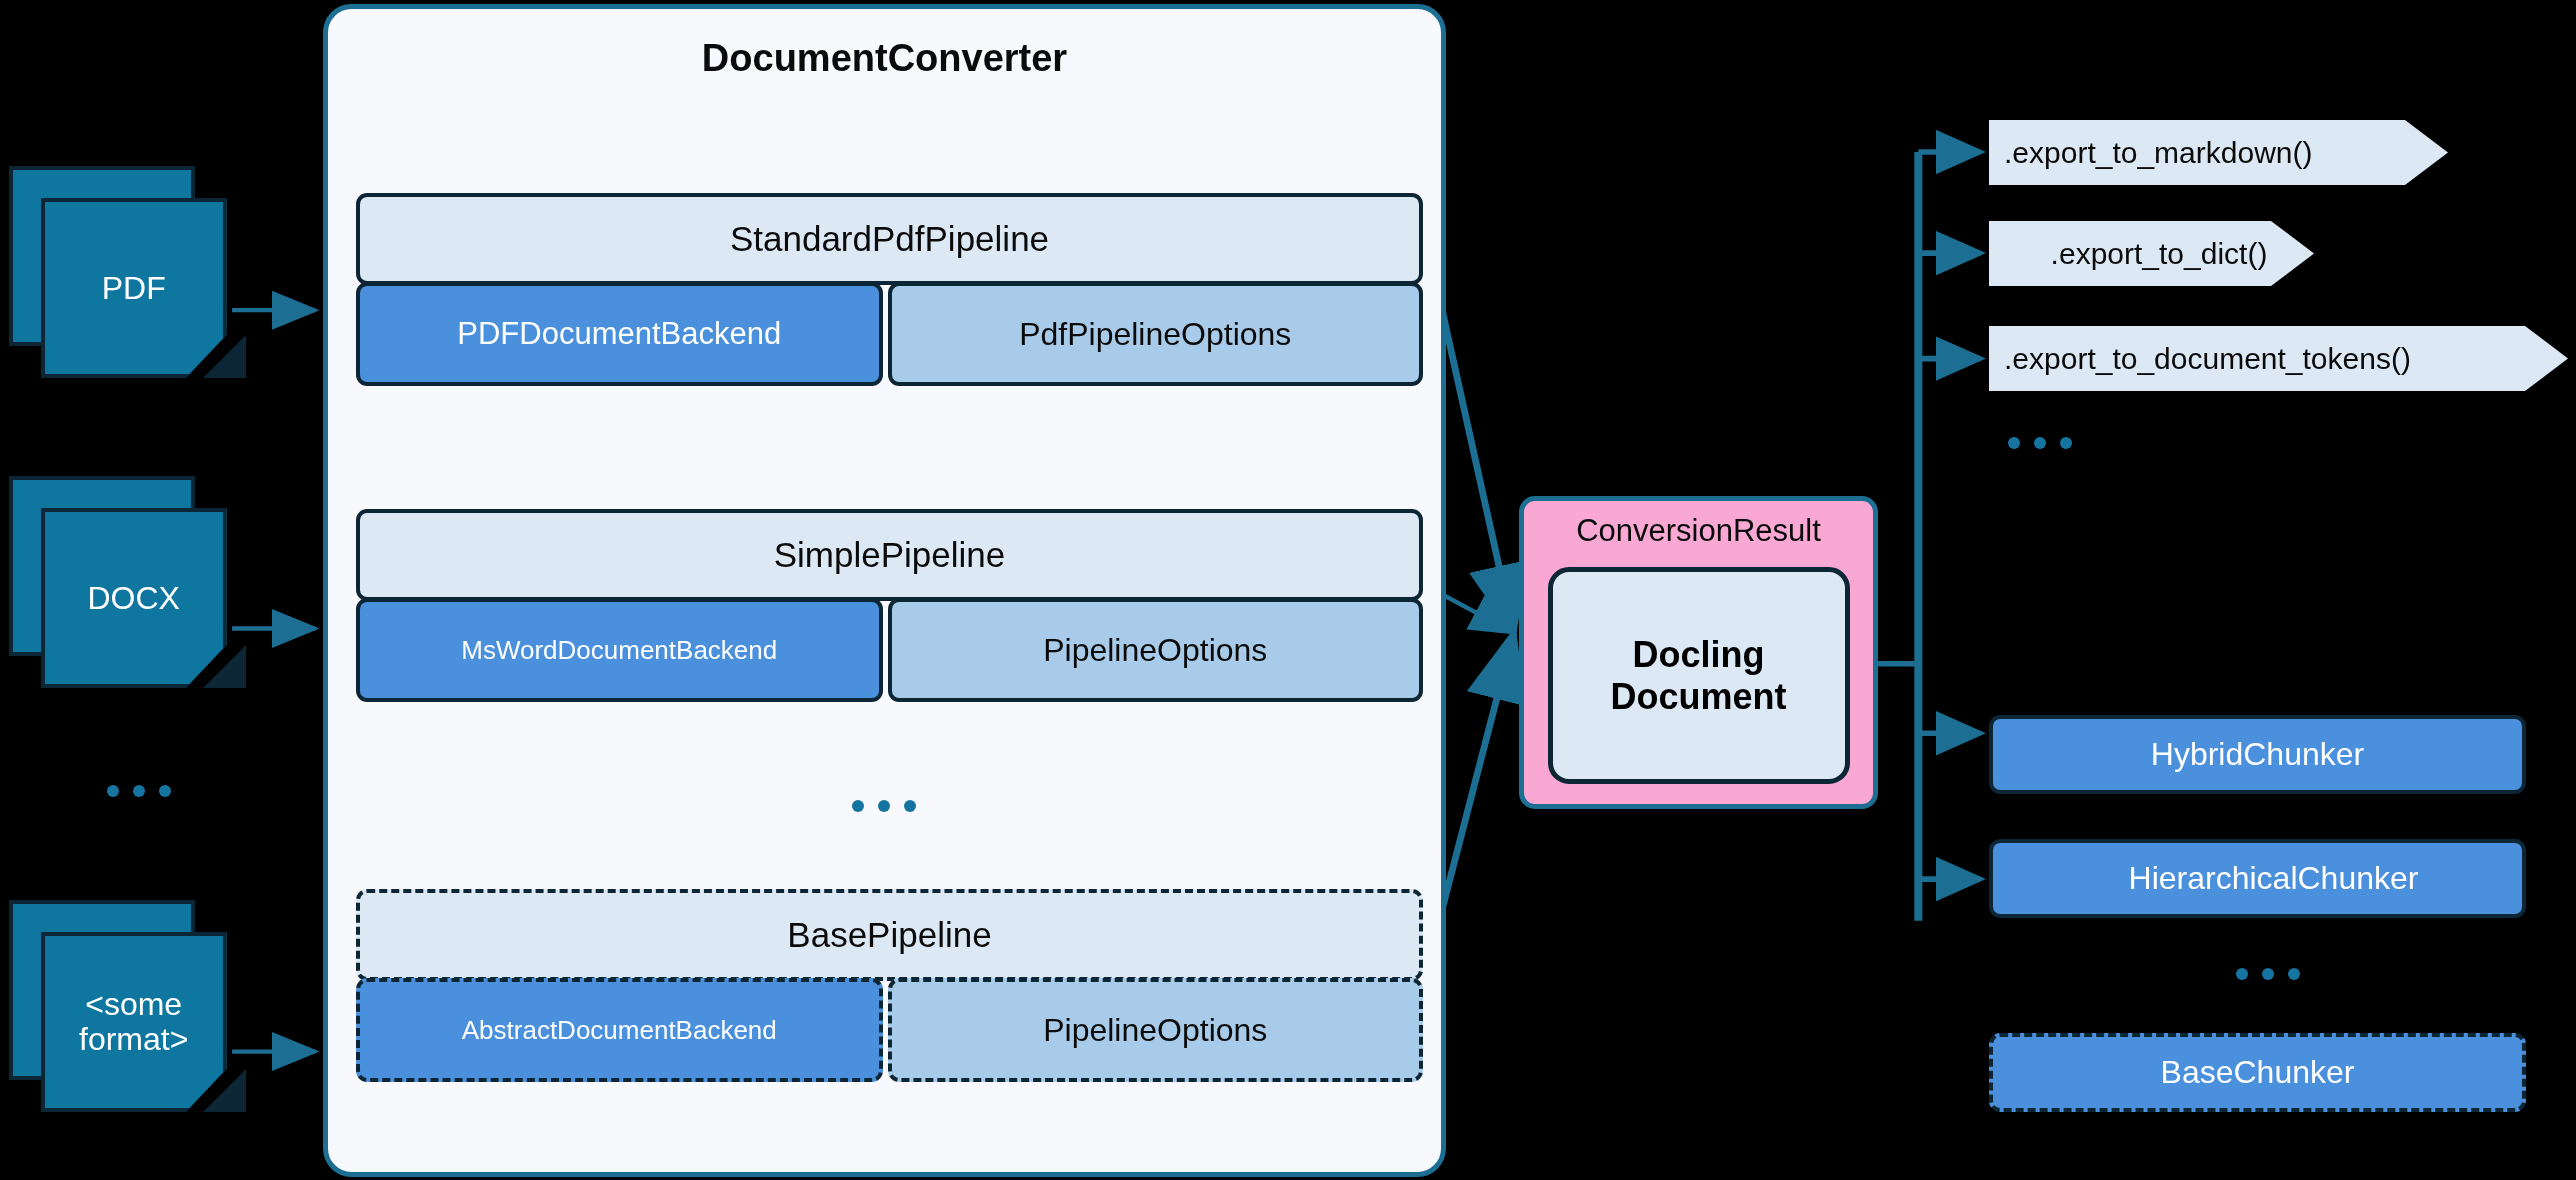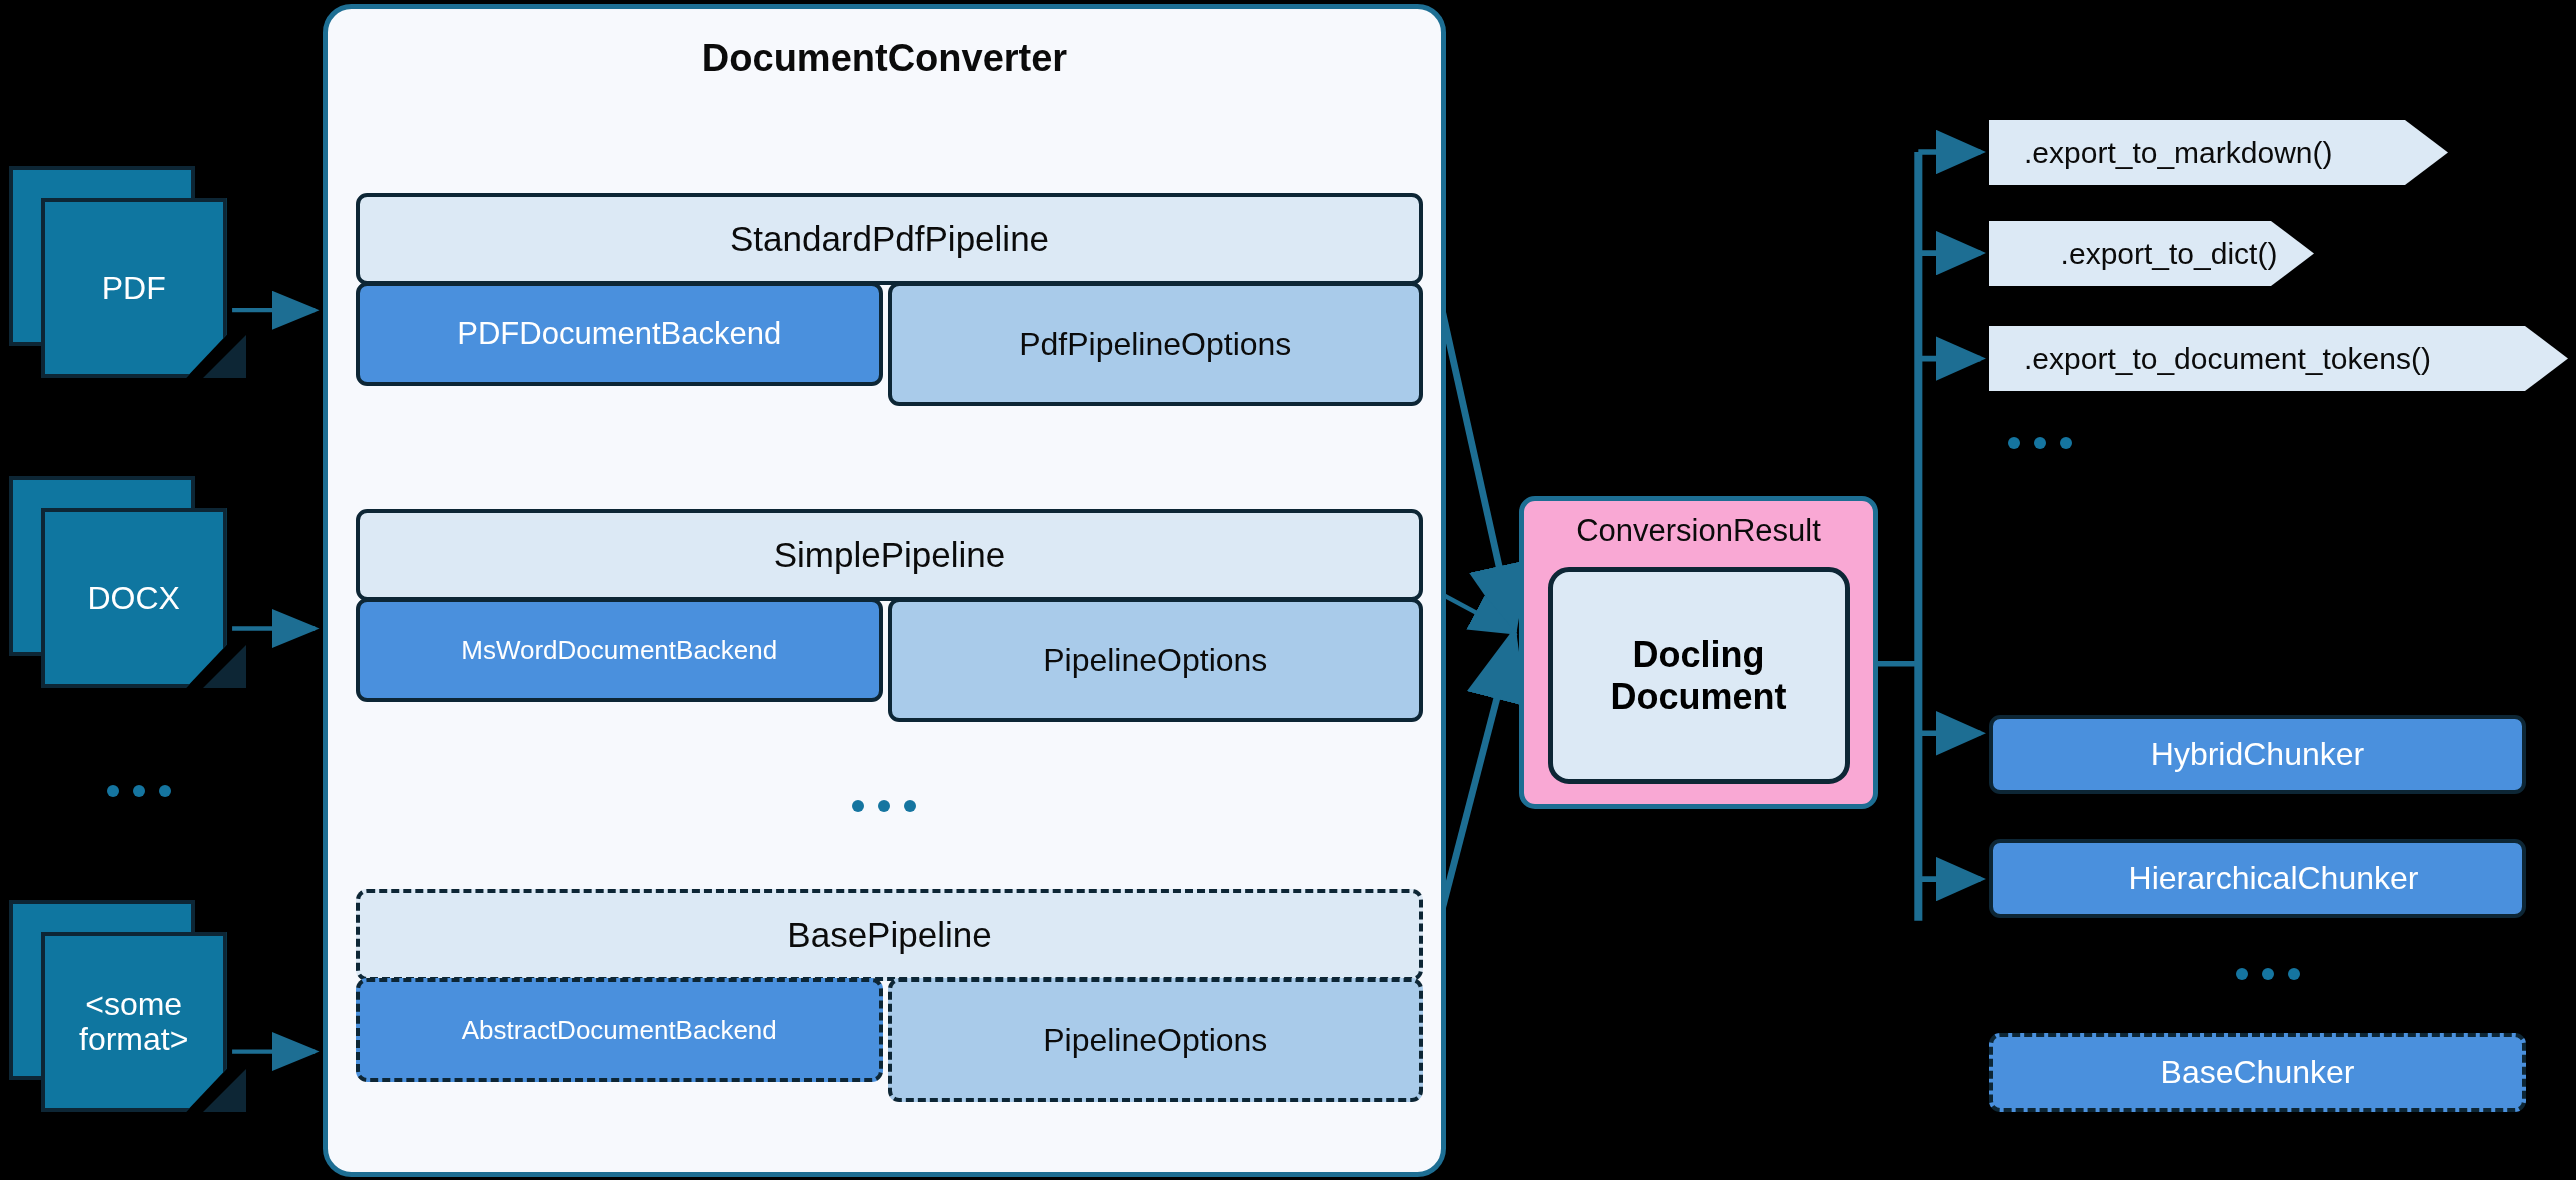--- a/index.html
+++ b/index.html
@@ -51,21 +51,21 @@
     font-size:35px;color:#0b0b0b;
   }
   .pipe-row{display:flex;margin-top:-2.5px;}
   .pipe-backend{
     width:529px;height:104px;background:#4a90dd;border:4.3px solid #0d2635;
     border-radius:11.2px;box-sizing:border-box;
     display:flex;align-items:center;justify-content:center;
     color:#fff;
   }
   .pipe-options{
-    width:538px;height:124px;background:#a9cbea;border:4.3px solid #0d2635;
+    width:538px;height:104px;background:#a9cbea;border:4.3px solid #0d2635;
     border-radius:11.2px;box-sizing:border-box;margin-left:5px;
     display:flex;align-items:center;justify-content:center;
     font-size:32px;color:#0b0b0b;
   }
   .dashed .pipe-head,.dashed .pipe-backend,.dashed .pipe-options{
     border-style:dashed;
   }
   .bk-lg{font-size:31px;}
   .bk-sm{font-size:26px;}
 
@@ -89,21 +89,21 @@
     background:#dce9f5;border:5px solid #0d2635;border-radius:21px;
     box-sizing:border-box;display:flex;flex-direction:column;
     align-items:center;justify-content:center;
     font-size:36px;font-weight:bold;color:#000;line-height:1.14;
   }
 
   
   .export-arrow{
     position:absolute;height:65px;background:#dce9f5;
     display:flex;align-items:center;
-    font-size:30px;color:#0b0b0b;padding-left:35px;box-sizing:border-box;
+    font-size:30px;color:#0b0b0b;padding-left:15px;box-sizing:border-box;
   }
 
   
   .chunker{
     position:absolute;left:1989px;width:537px;height:79px;
     background:#4a90dd;border:4.3px solid #0d2635;border-radius:11.2px;
     box-sizing:border-box;display:flex;align-items:center;justify-content:center;
     color:#fff;font-size:32px;
   }
   .chunker.dashed-b{border-style:dashed;}

